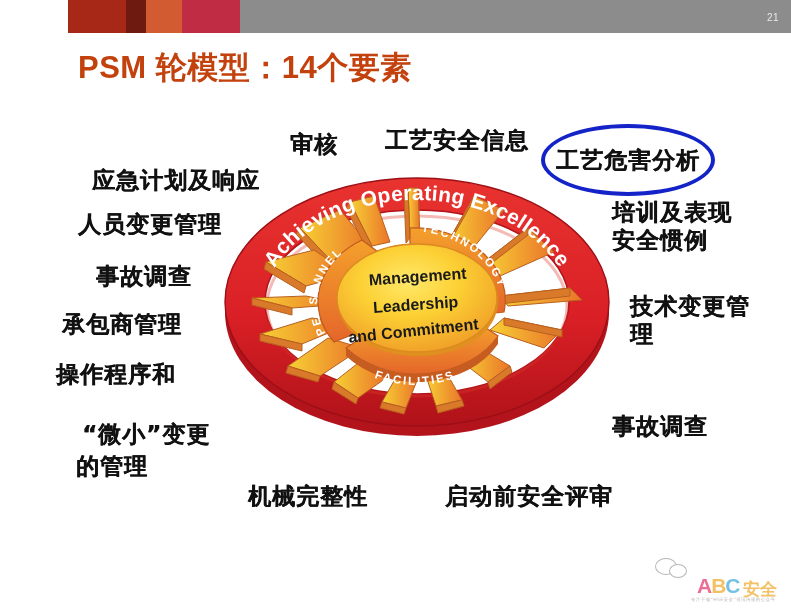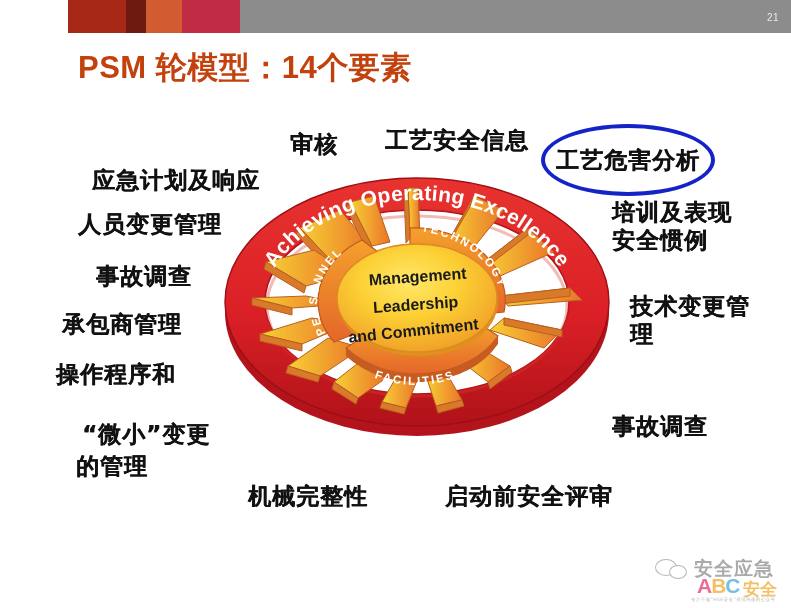--- a/index.html
+++ b/index.html
@@ -334,20 +334,19 @@
     <text class="hub-text" x="192" y="170" text-anchor="middle" transform="rotate(-6 192 170)">and Commitment</text>
   </svg>
 </div>
 
 <div id="watermark">
   <div class="wm-row">
     <div id="wm-chat">
       <div class="b1"></div>
       <div class="b2"></div>
     </div>
-    <div id="wm-title">安全应急</div>
   </div>
   <div id="wm-abc">
     <span class="a">A</span><span class="b">B</span><span class="c">C</span>
   </div>
   <div id="wm-sub2">安全</div>
   <div id="wm-fine">专注于做“HSE安全”资讯传播的公众号</div>
 </div>
 
 </body></html>

